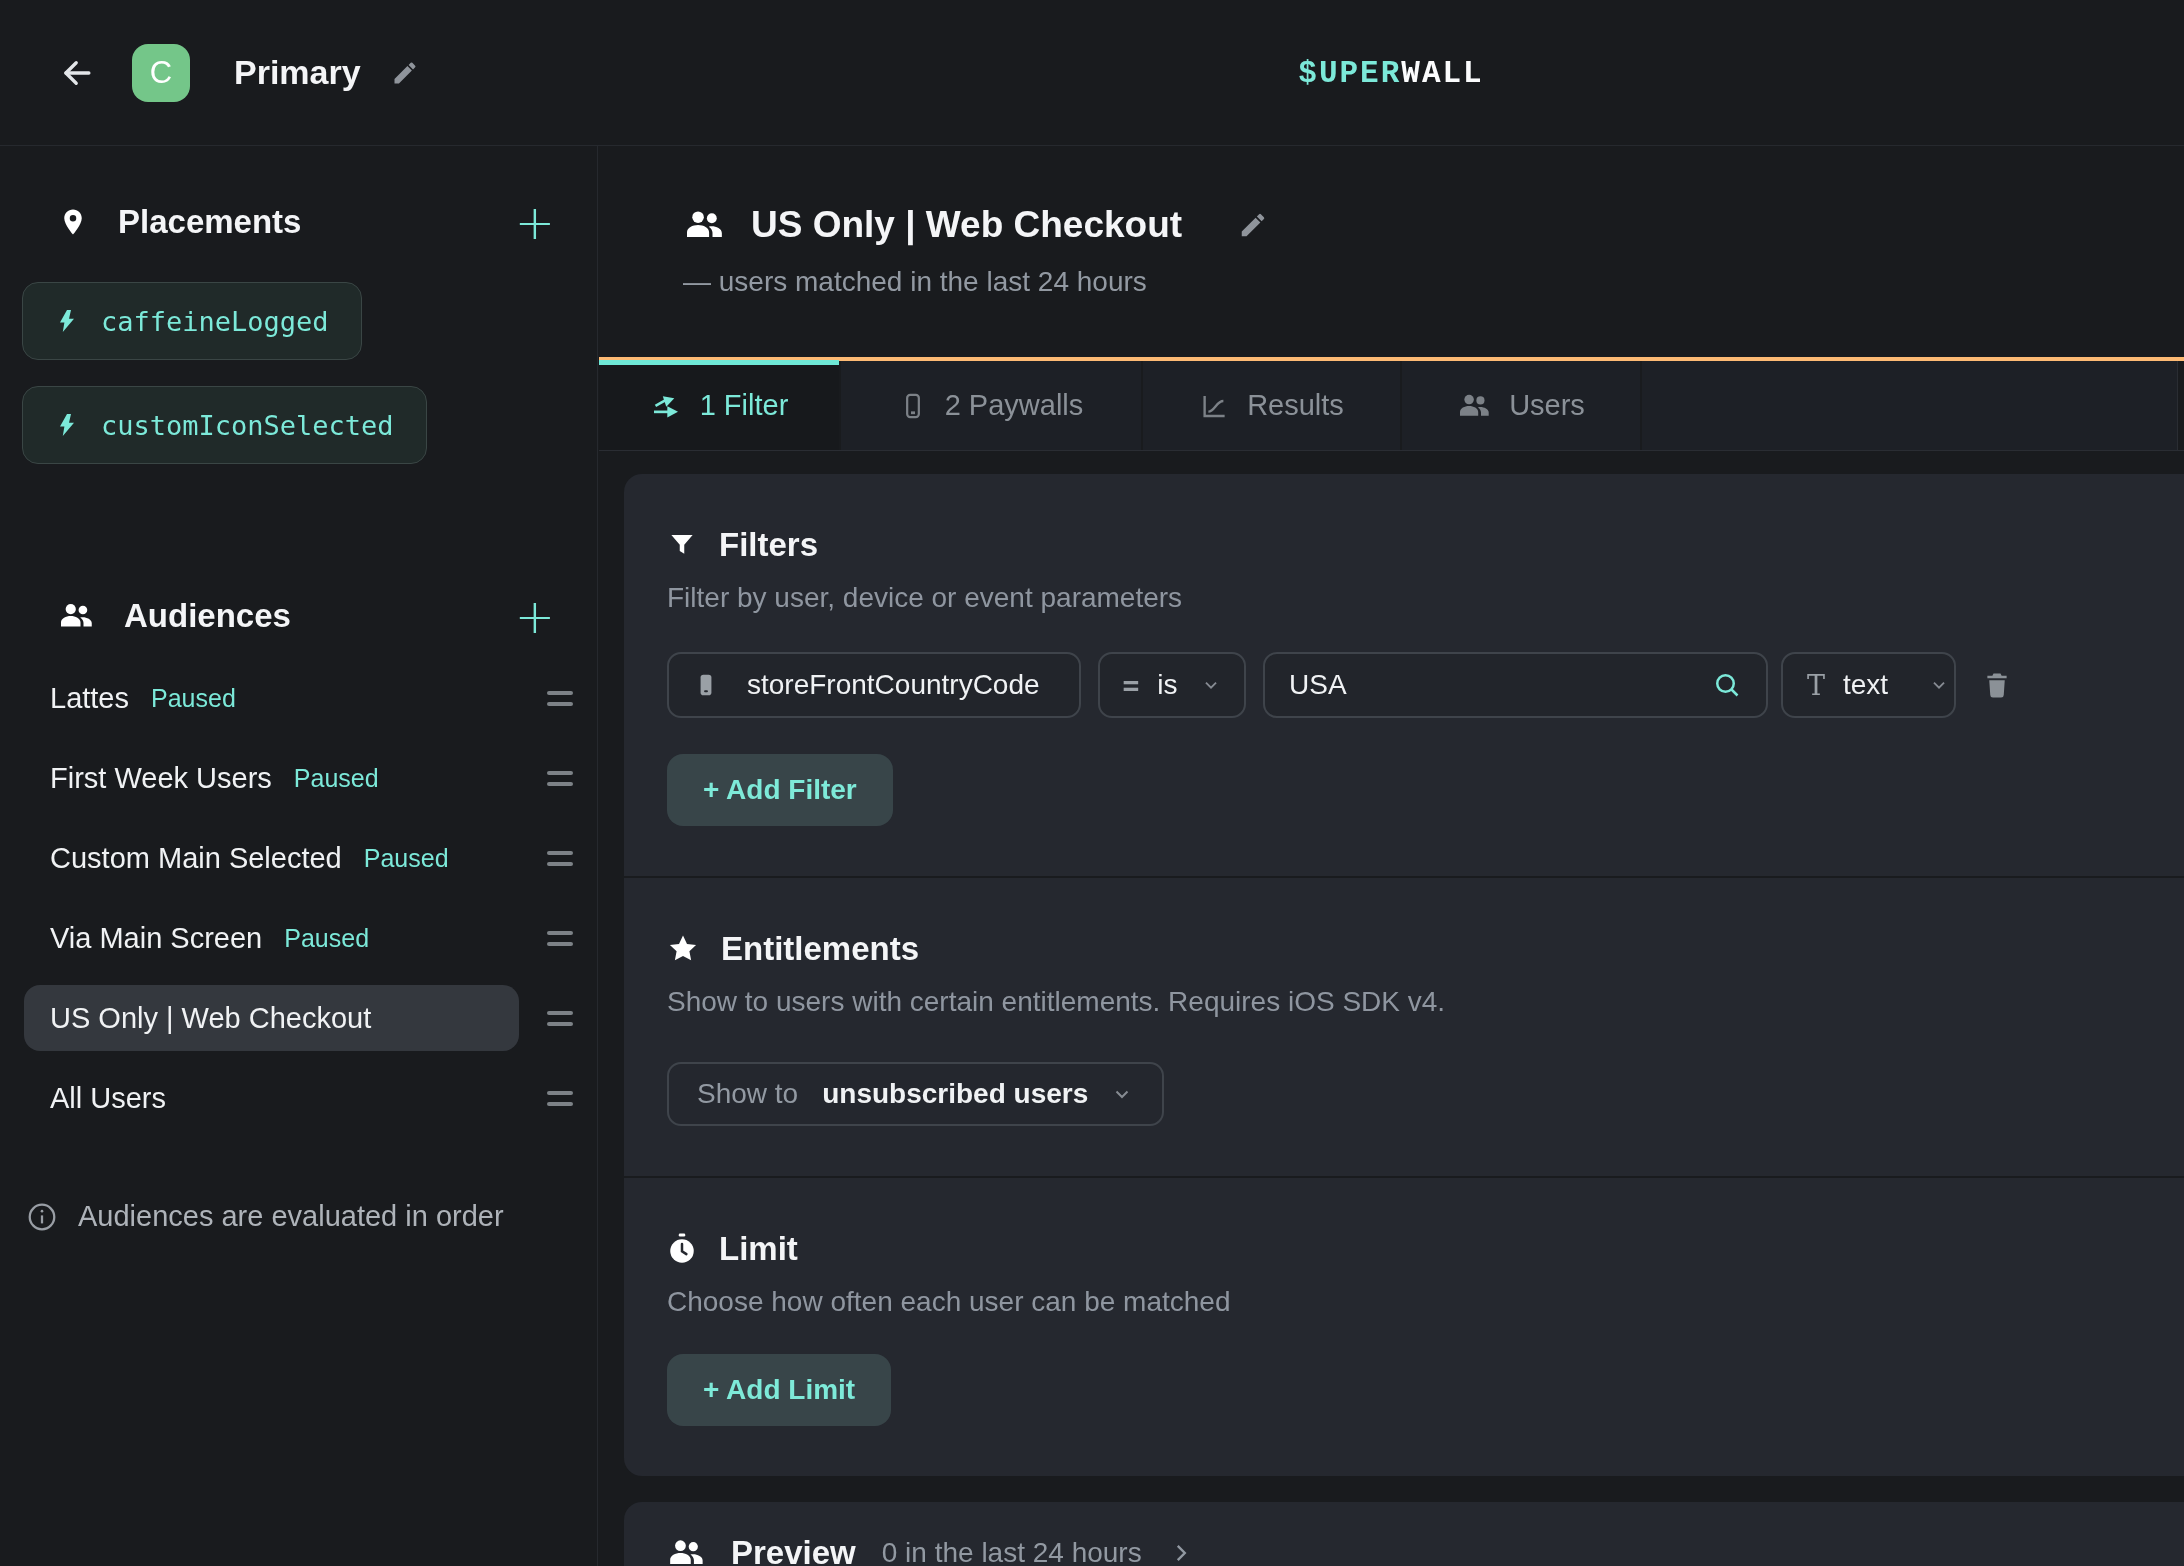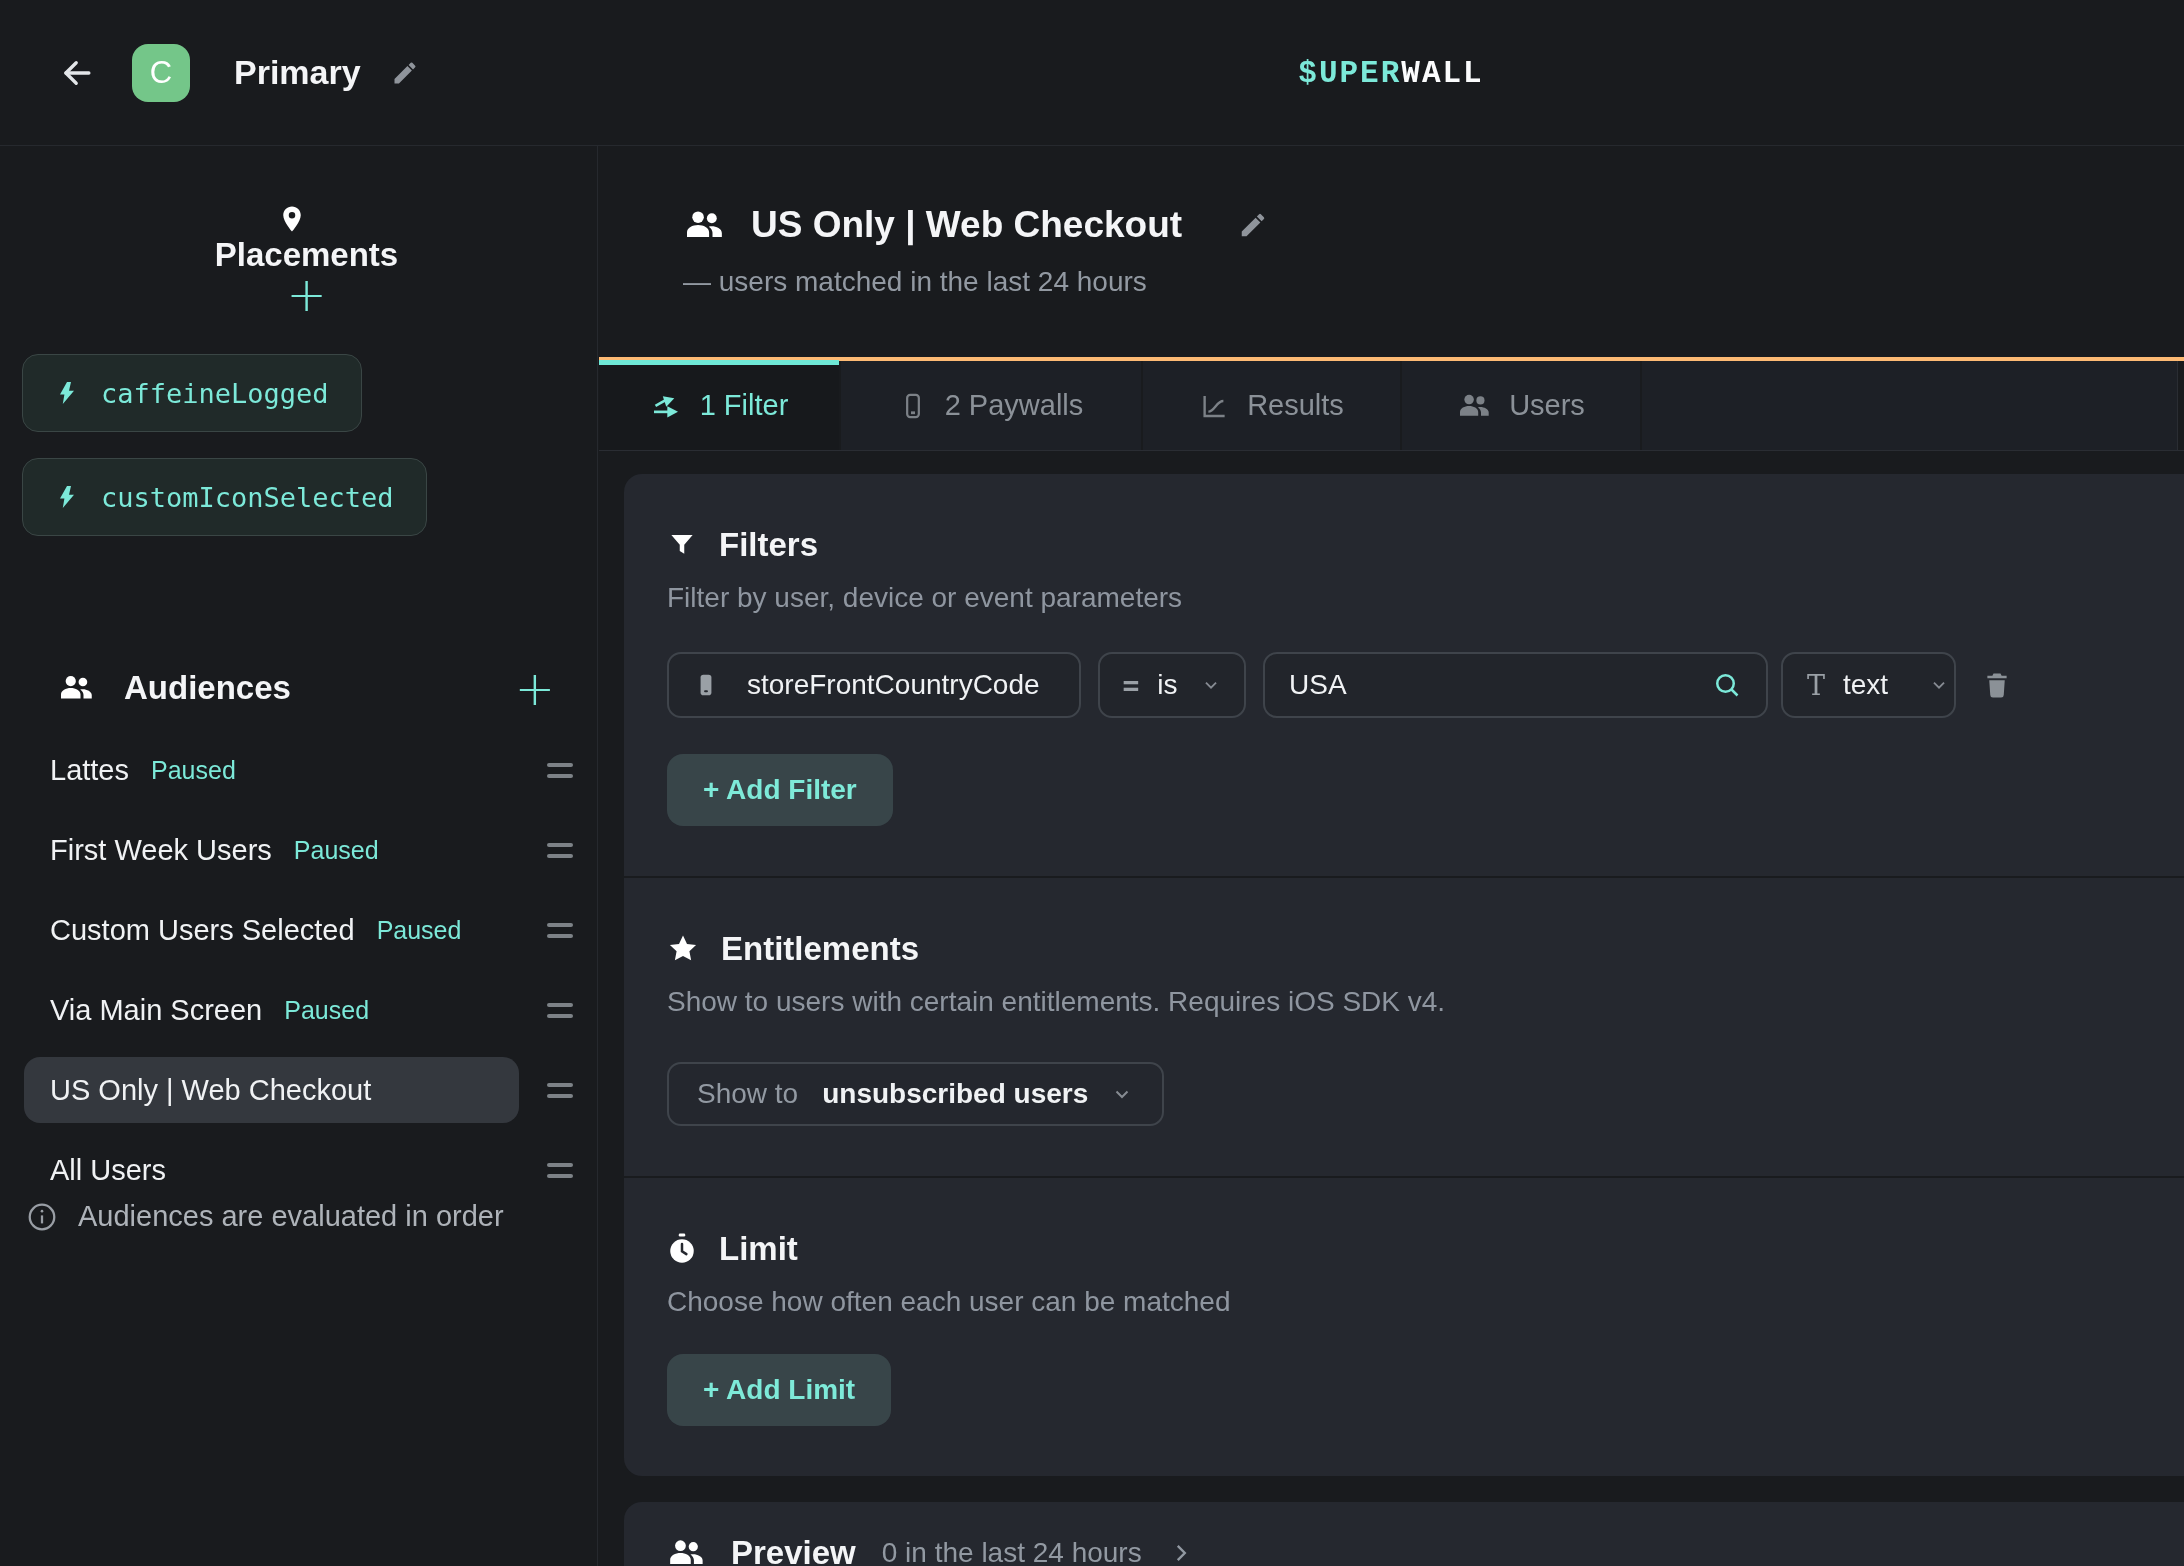--- a/index.html
+++ b/index.html
@@ -40,21 +40,21 @@
   .side-header {
     display:flex; align-items:center; padding:0 42px 0 58px;
   }
   .side-header .hd-ic { color:#fff; margin-right:30px; }
   .side-header .hd-t { font-size:33px; font-weight:600; color:#f4f5f7; }
   .side-header .sp { flex:1; }
   .plus-btn {
     color:#7ce9d9; font-size:48px; font-weight:200; line-height:40px; cursor:pointer;
     font-family:"DejaVu Sans", sans-serif;
   }
-  .hdr-placements { margin-top:56px;flex-direction:column; }
+  .hdr-placements { margin-top:56px; }
   .chips { margin:40px 0 0 22px; display:flex; flex-direction:column; align-items:flex-start; gap:26px; }
   .chip {
     display:inline-flex; align-items:center; gap:22px; height:78px; padding:0 32px;
     background:#202a29; border:1px solid #3a4645; border-radius:16px; cursor:pointer;
   }
   .chip .bolt { color:#7ce9d9; }
   .chip .chip-t { color:#7ce9d9; font-family:"DejaVu Sans Mono", monospace; font-size:27px; }
   .hdr-audiences { margin-top:132px; }
   .aud-list { margin-top:22px; }
   .aud-row { height:80px; display:flex; align-items:center; padding:0 24px; }
@@ -237,21 +237,21 @@
           <span class="aud-label">First Week Users</span>
           <span class="aud-badge">Paused</span>
         </div>
         <span class="drag">
             <i></i>
             <i></i>
           </span>
       </div>
       <div class="aud-row">
         <div class="aud-main">
-          <span class="aud-label">Custom Users Selected</span>
+          <span class="aud-label">Custom Main Selected</span>
           <span class="aud-badge">Paused</span>
         </div>
         <span class="drag">
             <i></i>
             <i></i>
           </span>
       </div>
       <div class="aud-row">
         <div class="aud-main">
           <span class="aud-label">Via Main Screen</span>

